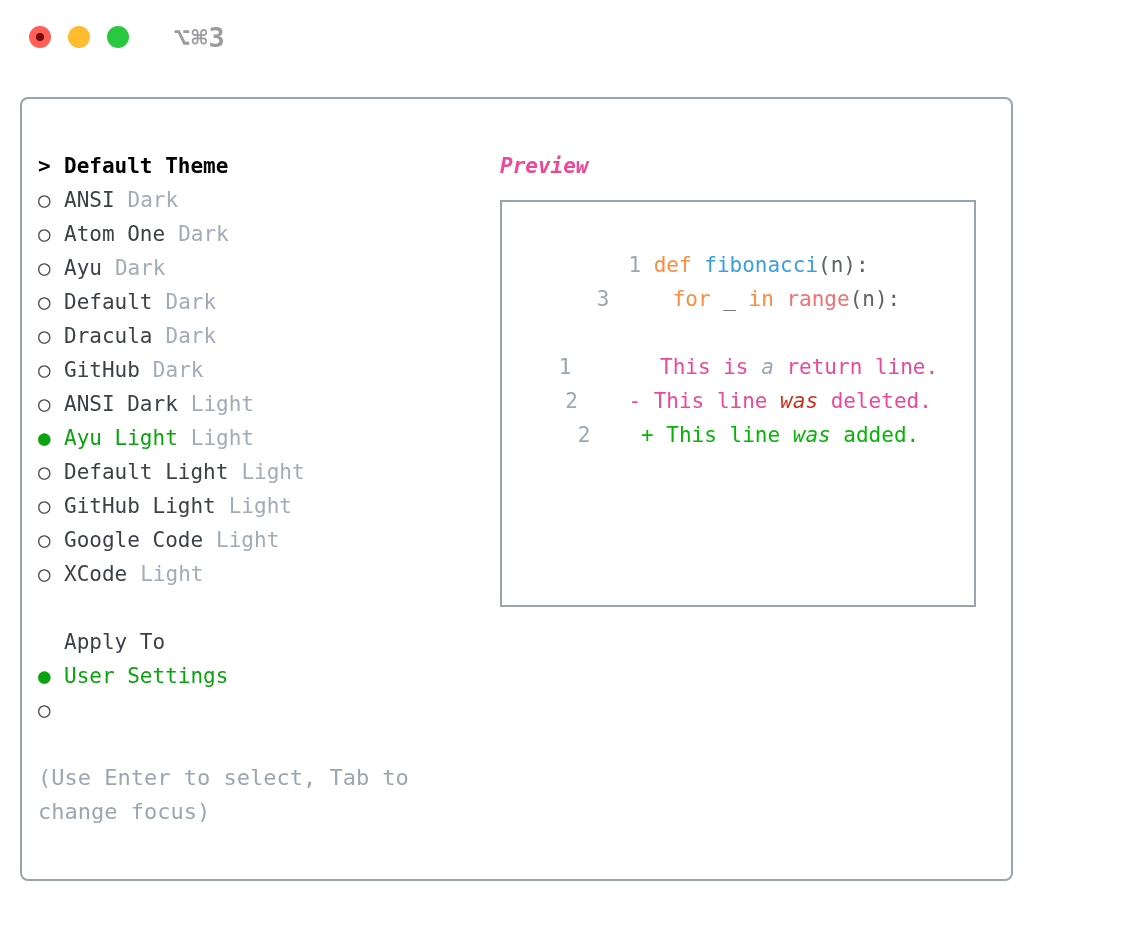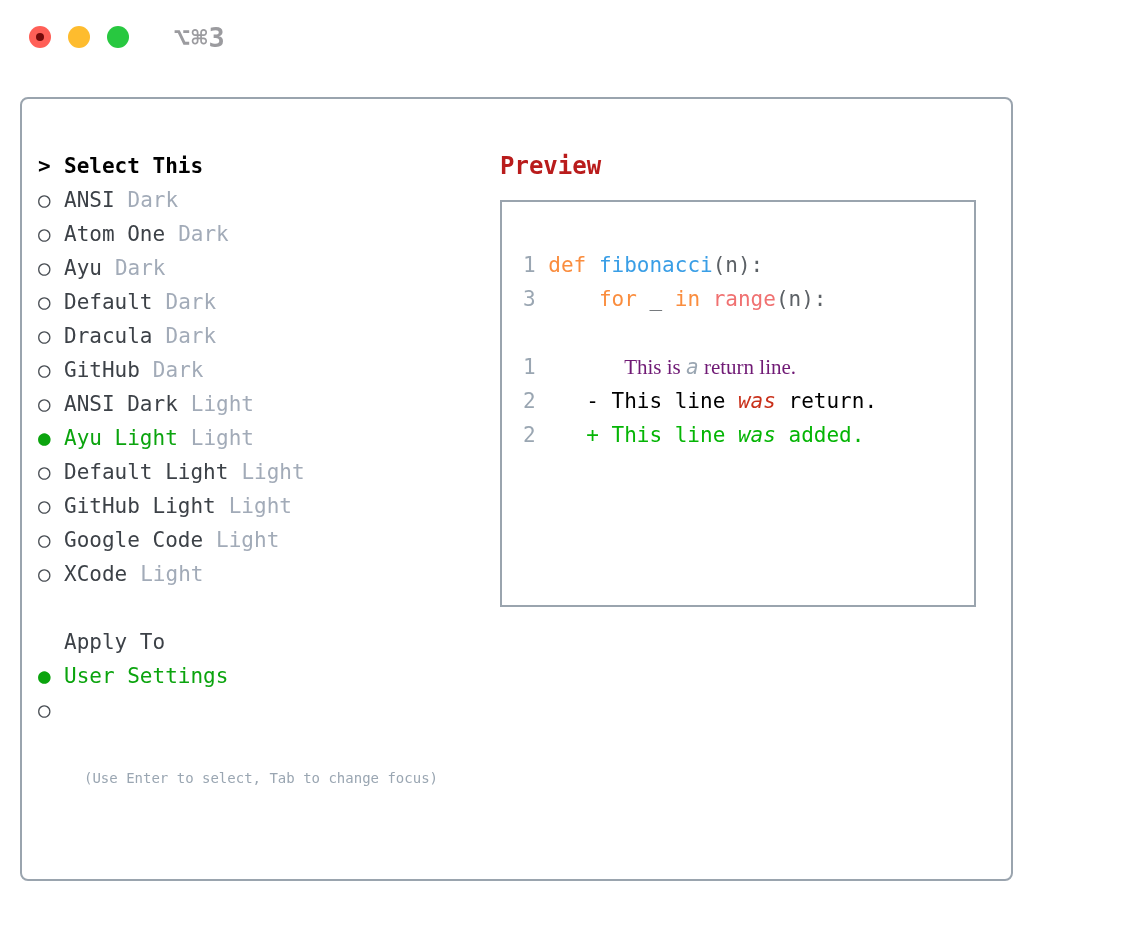--- a/index.html
+++ b/index.html
@@ -31,61 +31,62 @@
   .right-col{flex:1;}
   
   .row{height:34px;display:flex;align-items:center;font-size:21px;color:#3C4147;white-space:pre;}
   .row-title{font-weight:bold;color:#000;}
   .marker{display:inline-block;width:26px;flex:none;color:#4A4F55;}
   .row-title .marker{color:#000;font-weight:bold;}
   .marker.sel{color:#0BA40E;}
   .name.sel{color:#0BA40E;}
   .variant{color:#A2ABB8;margin-left:13px;}
   .spacer{height:34px;}
-  .hint{font-size:14px;line-height:34px;color:#9AA6B2;max-width:412px;white-space:normal;margin-left:46px;}
+  .hint{font-size:22px;line-height:34px;color:#9AA6B2;max-width:412px;white-space:normal;}
   
-  .preview-title{height:34px;line-height:34px;font-size:24px;font-weight:bold;color:#b91c1c;}
+  .preview-title{height:34px;line-height:34px;font-size:21px;font-weight:bold;color:#ec4899;font-style:italic;}
   .preview-box{
     box-sizing:border-box;
     margin-top:17px;
     width:476px;height:407px;
     border:2px solid #9AA4AE;
     padding:46px 0 0 21px;
     background:#fff;
+    text-align:center;
   }
   .code-line{height:34px;line-height:34px;font-size:21px;white-space:pre;}
   .s-ln{color:#9AA6B2;}
   .s-pl{color:#5C6166;}
   .s-id{color:#5C6166;font-style:italic;}
   .s-kw{color:#FA8D3E;}
   .s-fn{color:#399EE6;}
   .s-num{color:#A37ACC;}
   .s-coral{color:#F07171;}
-  .s-ctx{color:#701a75;font-family:Liberation Serif, serif;}
+  .s-ctx{color:#ec4899;}
   .s-ctx-it{color:#9AA6B2;font-style:italic;}
-  .s-del{color:#000000;}
+  .s-del{color:#ec4899;}
   .s-del-it{color:#C9311B;font-style:italic;}
   .s-add{color:#05B505;}
   .s-add-it{color:#05B505;font-style:italic;}
 </style>
 </head>
 <body>
 
 <div class="titlebar">
   <span class="light light-red"></span>
   <span class="light light-yellow"></span>
   <span class="light light-green"></span>
   <span class="shortcut">⌥⌘3</span>
 </div>
 
 <div class="panel">
   <div class="left-col">
     <div class="row row-title">
       <span class="marker">&gt;</span>
-      <span>Select This</span>
+      <span>Default Theme</span>
     </div>
     <div id="theme-list">
         <div class="row"><span class="marker">○</span><span class="name">ANSI</span><span class="variant">Dark</span></div>
         <div class="row"><span class="marker">○</span><span class="name">Atom One</span><span class="variant">Dark</span></div>
         <div class="row"><span class="marker">○</span><span class="name">Ayu</span><span class="variant">Dark</span></div>
         <div class="row"><span class="marker">○</span><span class="name">Default</span><span class="variant">Dark</span></div>
         <div class="row"><span class="marker">○</span><span class="name">Dracula</span><span class="variant">Dark</span></div>
         <div class="row"><span class="marker">○</span><span class="name">GitHub</span><span class="variant">Dark</span></div>
         <div class="row"><span class="marker">○</span><span class="name">ANSI Dark</span><span class="variant">Light</span></div>
         <div class="row"><span class="marker sel">●</span><span class="name sel">Ayu Light</span><span class="variant">Light</span></div>
@@ -108,18 +109,18 @@
   </div>
 
   <div class="right-col">
     <div class="preview-title">Preview</div>
     <div class="preview-box">
       <div id="preview-lines">
           <div class="code-line"><span class="seg s-ln">1 </span><span class="seg s-kw">def </span><span class="seg s-fn">fibonacci</span><span class="seg s-pl">(n):</span></div>
           <div class="code-line"><span class="seg s-ln">3 </span><span class="seg s-pl">    </span><span class="seg s-kw">for </span><span class="seg s-pl">_ </span><span class="seg s-kw">in </span><span class="seg s-coral">range</span><span class="seg s-pl">(n):</span></div>
           <div class="code-line"></div>
           <div class="code-line"><span class="seg s-ln">1       </span><span class="seg s-ctx">This is </span><span class="seg s-ctx-it">a</span><span class="seg s-ctx"> return line.</span></div>
-          <div class="code-line"><span class="seg s-ln">2    </span><span class="seg s-del">- This line </span><span class="seg s-del-it">was</span><span class="seg s-del"> return.</span></div>
+          <div class="code-line"><span class="seg s-ln">2    </span><span class="seg s-del">- This line </span><span class="seg s-del-it">was</span><span class="seg s-del"> deleted.</span></div>
           <div class="code-line"><span class="seg s-ln">2    </span><span class="seg s-add">+ This line </span><span class="seg s-add-it">was</span><span class="seg s-add"> added.</span></div>
         </div>
     </div>
   </div>
 </div>
 
 </body></html>

